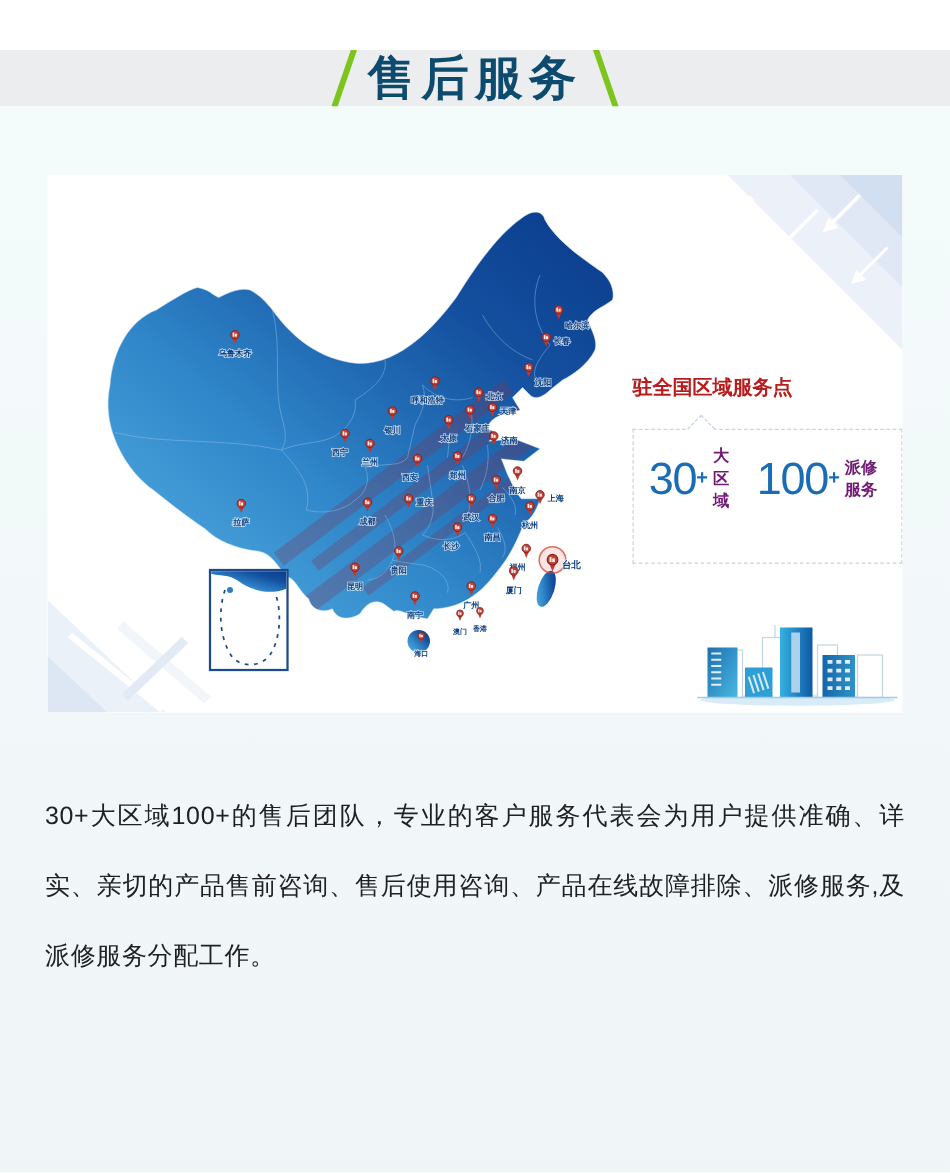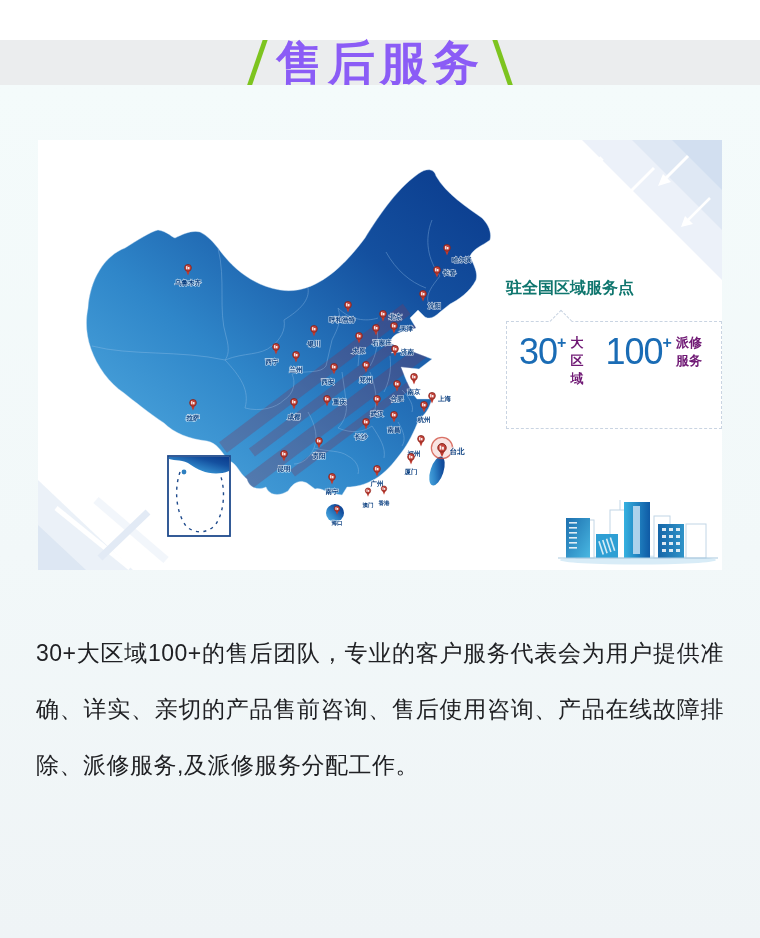--- a/index.html
+++ b/index.html
@@ -5,21 +5,21 @@
   * { margin:0; padding:0; box-sizing:border-box; }
   html,body { background:#ffffff; }
   .page {
     position:relative; width:760px; height:938px; overflow:hidden;
     font-family:"Liberation Sans", sans-serif;
   }
   
   .band-white { height:40px; background:#ffffff; }
   .band-gray  { height:45px; background:#ebedee; position:relative; overflow:visible; }
   .title-row  { display:flex; align-items:center; justify-content:center; gap:18px; height:100%; }
-  .page-title { font-size:47px; font-weight:900; color:#8b5cf6; letter-spacing:5px; line-height:1; }
+  .page-title { font-size:38px; font-weight:900; color:#0c4a6e; letter-spacing:5px; line-height:1; }
   .slash { width:5px; height:56px; background:#7dc41f; display:inline-block; margin-top:10px; }
   .slash-left  { transform:skewX(-19deg); }
   .slash-right { transform:skewX(19deg); }
   
   .content-bg {
     height:853px;
     background:linear-gradient(180deg,#f4fbfb 0%,#f2f8f9 55%,#eff4f6 100%);
     position:relative;
   }
   
@@ -33,45 +33,45 @@
   .china-map { position:absolute; left:42px; top:20px; }
   .city-label { font-size:6.5px; font-weight:bold; fill:#0a3f80;
                 paint-order:stroke; stroke:rgba(255,255,255,0.75); stroke-width:1.2px; }
   .city-label.small { font-size:5.6px; }
   .city-label.big   { font-size:7.6px; }
   
   .right-col { position:absolute; left:468px; top:118px; width:218px; }
   .phone-line { color:#1b4c8c; white-space:nowrap; }
   .phone-label  { font-family:"Liberation Serif", serif; font-weight:bold; font-size:19px; }
   .phone-number { font-size:21px; font-weight:bold; letter-spacing:0.5px; }
-  .service-title { margin-top:20px; font-family:"Liberation Serif", serif;
-                   font-weight:bold; font-size:16px; color:#0f766e; }
+  .service-title { margin-top:42px; font-family:"Liberation Serif", serif;
+                   font-weight:bold; font-size:16px; color:#b91c1c; }
   .stats-box {
     position:relative; margin-top:22px; width:216px; min-height:108px;
     border:1px dashed #c9d4e2; background:#ffffff; padding:12px 12px 10px 12px;
   }
   .stats-tail {
     position:absolute; top:-9px; left:46px; width:16px; height:16px;
     background:#ffffff; transform:rotate(45deg);
     border-left:1px dashed #c9d4e2; border-top:1px dashed #c9d4e2;
   }
-  .stats-row { display:flex; align-items:flex-start; }
+  .stats-row { display:flex; align-items:center; }
   .stat-num  { font-size:36px; color:#1a6cb5; line-height:1; letter-spacing:-1px; }
   .stat-plus { font-size:16px; color:#1a6cb5; vertical-align:14px; font-weight:bold; }
   .stat-label{ font-size:13px; font-weight:bold; color:#701a75; margin-left:4px; }
   .stat-gap  { width:16px; }
   .stats-desc {
     margin-top:9px; font-size:10px; line-height:1.85; color:#6c85a8;
     text-align:justify; text-indent:2em;
   }
   .buildings { position:absolute; left:516px; top:356px; }
   
   .footer-text {
     position:absolute; left:36px; top:540px; width:688px;
-    font-size:23px; line-height:56px; color:#202124;
+    font-size:20px; line-height:56px; color:#202124;
     text-align:justify; letter-spacing:0.5px;
   }
 </style>
 </head>
 <body>
 
 <div class="page">
 
   <div class="band-white"></div>
 

